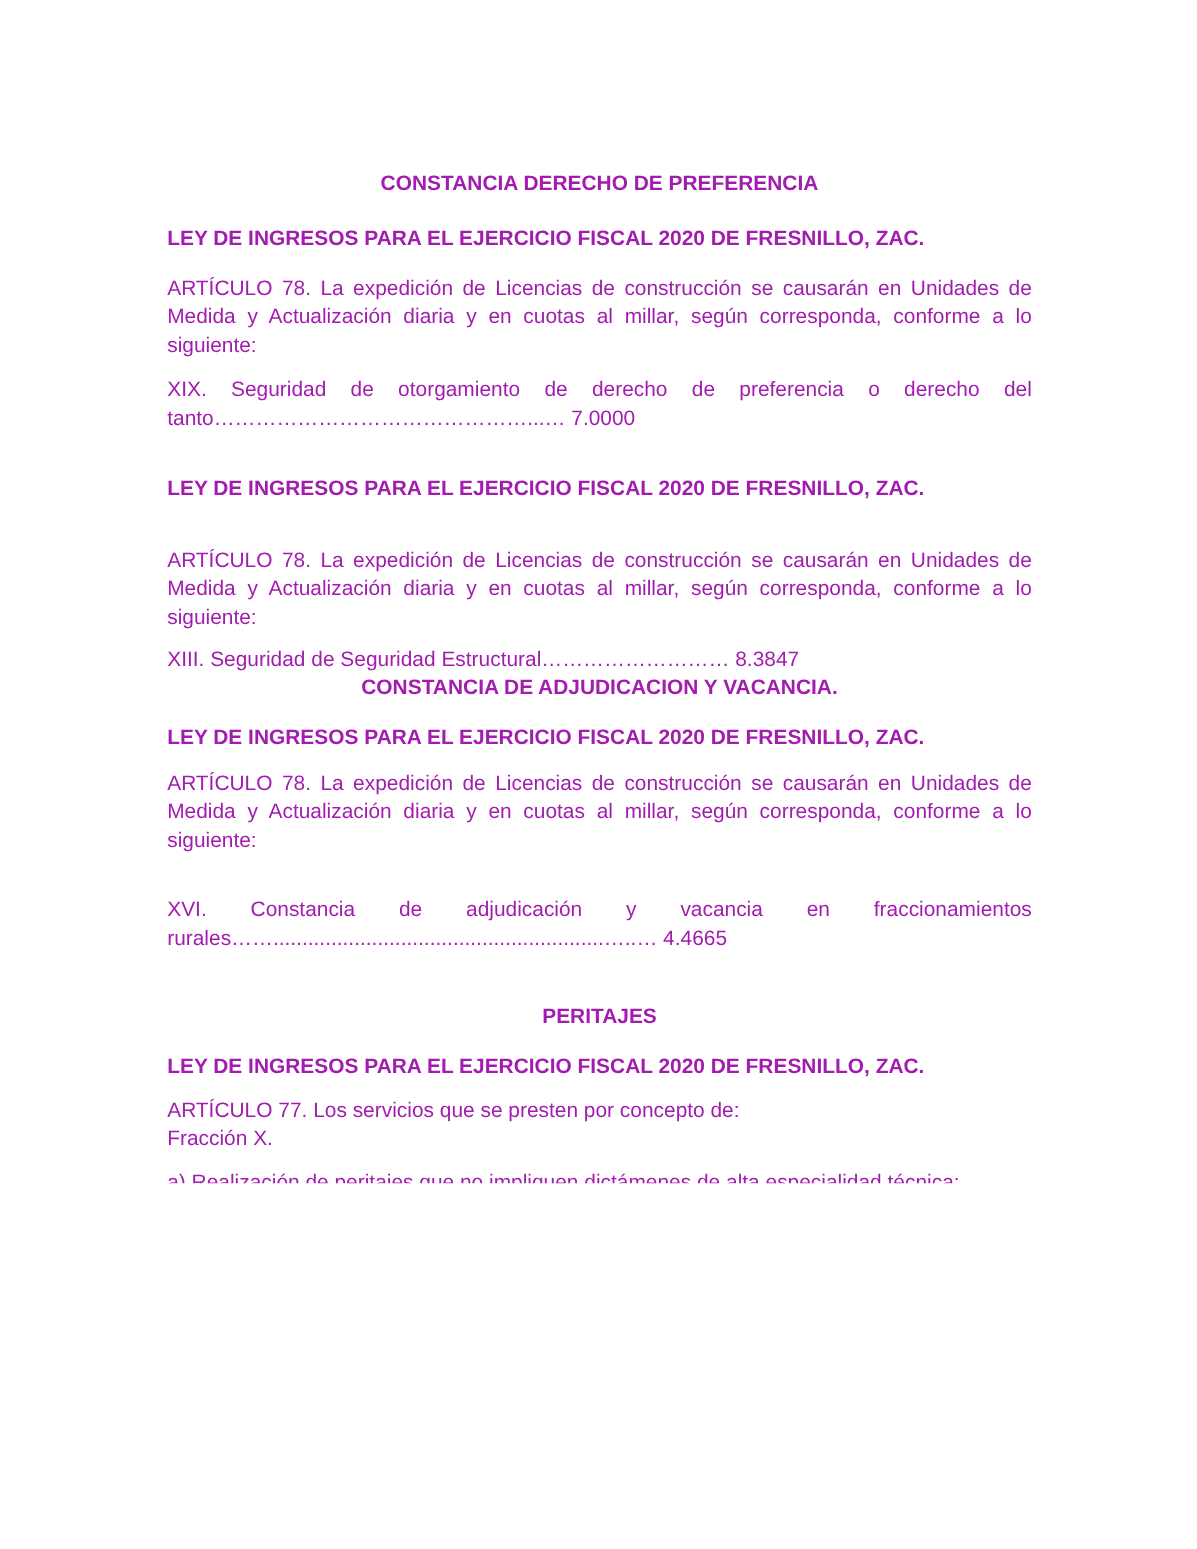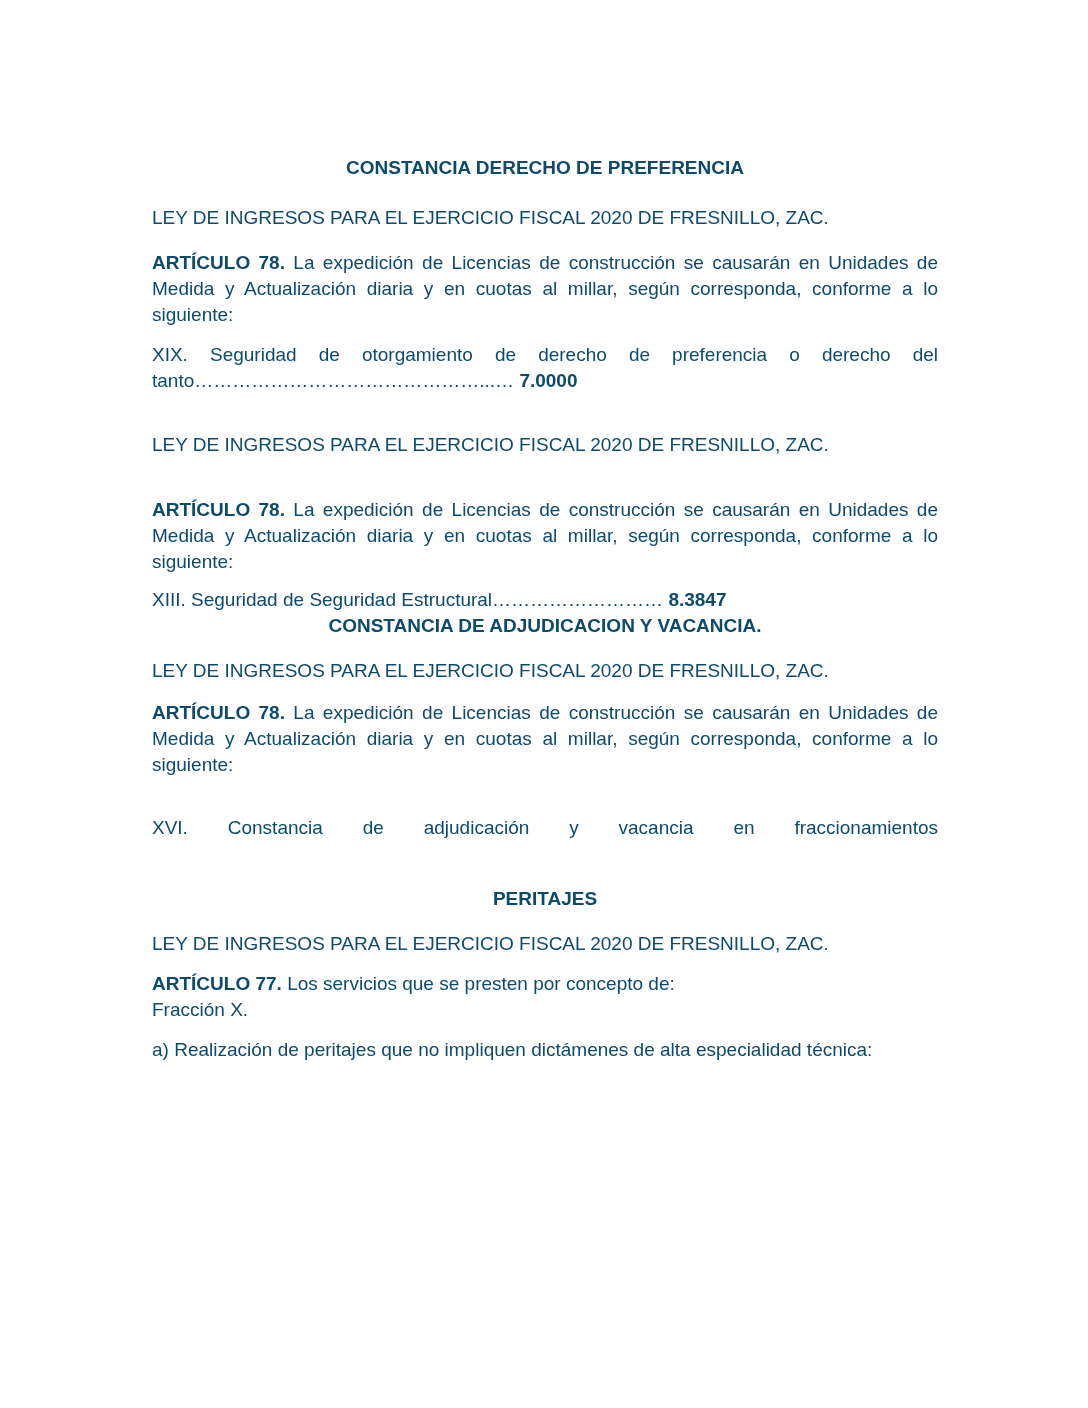--- a/index.html
+++ b/index.html
@@ -2,36 +2,36 @@
 <html><head>
 <meta charset="utf-8">
 <style>
   * { margin: 0; padding: 0; box-sizing: border-box; }
   html, body { background: #ffffff; }
   .page {
     position: relative;
     width: 1088px;
     height: 1076px;
     background: #ffffff;
-    color: #0c4a6e;
+    color: #a21caf;
     font-family: "Liberation Sans", "DejaVu Sans", sans-serif;
     font-size: 19px;
     line-height: 26px;
     overflow: hidden;
   }
   .content {
     position: absolute;
     left: 152px;
     top: 155px;
     width: 786px;
   }
   .hc { font-weight: bold; text-align: center; }
-  .hl { font-weight: normal; text-align: left; }
+  .hl { font-weight: bold; text-align: left; }
   .j  { text-align: justify; text-align-last: justify; }
-  b   { font-weight: bold; margin-top: 33px; }
+  b   { font-weight: normal; margin-top: 33px; }
 </style>
 </head>
 <body>
 
 <div class="page">
   <div class="content">
 
     <div class="hc">CONSTANCIA DERECHO DE PREFERENCIA</div>
 
     <div class="hl" style="margin-top:24px">LEY DE INGRESOS PARA EL EJERCICIO FISCAL 2020 DE FRESNILLO, ZAC.</div>
@@ -62,20 +62,21 @@
     <div class="hl" style="margin-top:19px">LEY DE INGRESOS PARA EL EJERCICIO FISCAL 2020 DE FRESNILLO, ZAC.</div>
 
     <div style="margin-top:16px">
       <div class="j"><b>ARTÍCULO 78.</b><span> La expedición de Licencias de construcción se causarán en Unidades de</span></div>
       <div class="j">Medida y Actualización diaria y en cuotas al millar, según corresponda, conforme a lo</div>
       <div>siguiente:</div>
     </div>
 
     <div style="margin-top:37px">
       <div class="j">XVI. Constancia de adjudicación y vacancia en fraccionamientos</div>
+      <div><span>rurales…….........................................................…..… </span><b>4.4665</b></div>
     </div>
 
     <div class="hc" style="margin-top:45px">PERITAJES</div>
 
     <div class="hl" style="margin-top:19px">LEY DE INGRESOS PARA EL EJERCICIO FISCAL 2020 DE FRESNILLO, ZAC.</div>
 
     <div style="margin-top:14px"><b>ARTÍCULO 77.</b><span> Los servicios que se presten por concepto de:</span></div>
 
     <div style="">Fracción X.</div>
 

